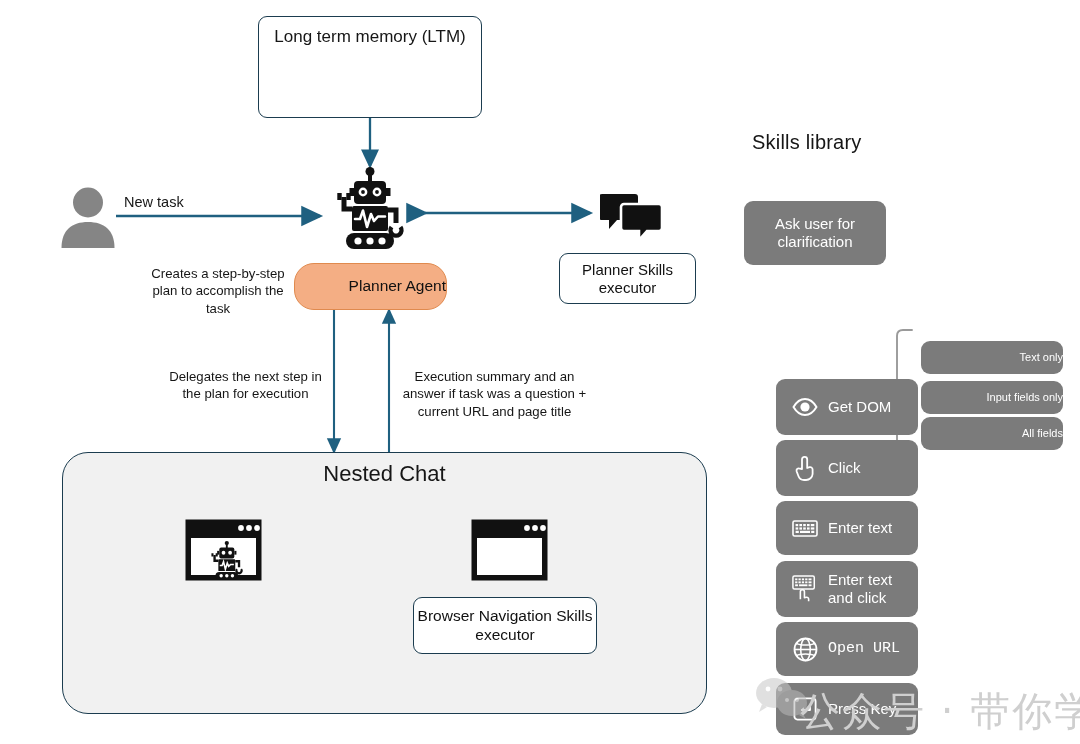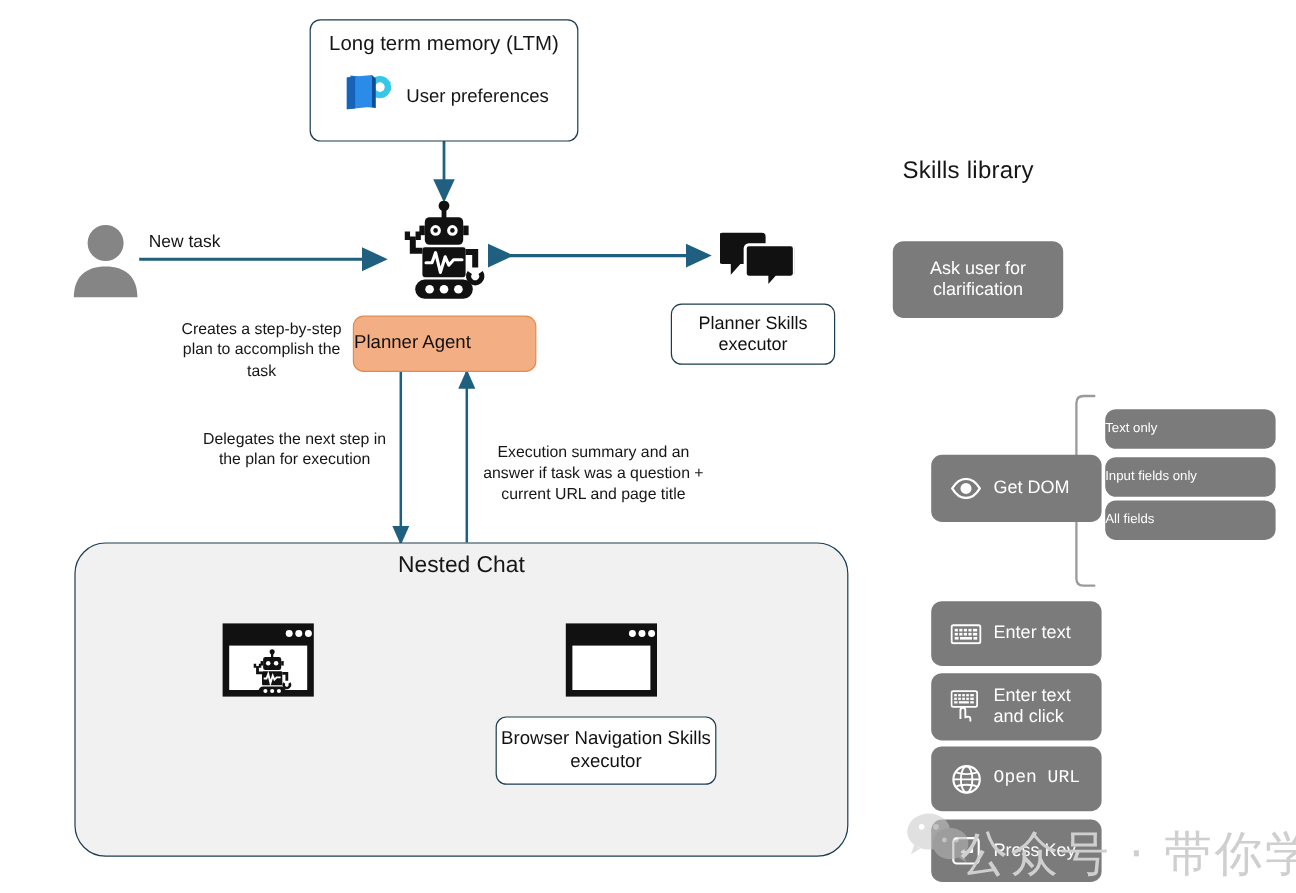--- a/index.html
+++ b/index.html
@@ -10,53 +10,53 @@
     font-family:"Liberation Sans","DejaVu Sans",sans-serif;
     color:#1a1a1a;
     overflow:hidden;
     position:relative;
   }
   #canvas{position:absolute;left:0;top:0;width:1080px;height:744px;}
   .abs{position:absolute;box-sizing:border-box;}
 
   
   .box{
-    display:flex;align-items:center;justify-content:flex-start;
+    display:flex;align-items:center;justify-content:flex-end;
     text-align:center;line-height:1.22;
   }
   .box-outline{
     background:#ffffff;
     border:1.6px solid #1b3c4f;
     border-radius:9px;
     color:#111;
   }
   .box-orange{
     background:#F4AE84;
     border:1.6px solid #E08A4E;
-    border-radius:9px;
+    border-radius:20px;
     color:#111;
   }
   .box-gray{
     background:#7b7b7b;
     border-radius:9px;
     color:#ffffff;
   }
   .panel-nested{
     background:#f1f1f1;
     border:1.7px solid #1b3c4f;
     border-radius:26px;
   }
 
   
   .ttl-ltm{font-size:17px;color:#161616;}
   .ltm-sub{font-size:15.5px;color:#161616;}
   .lbl-note{font-size:13.2px;color:#161616;line-height:1.32;text-align:center;}
   .lbl-newtask{font-size:14.5px;color:#161616;}
   .skills-title{font-size:20px;color:#161616;letter-spacing:.2px;}
-  .nested-title{font-size:19px;color:#161616;}
+  .nested-title{font-size:22px;color:#161616;}
   .skill-label{font-size:15px;line-height:1.2;}
   .sub-skill-label{font-size:11px;}
   .agent-label{font-size:15.5px;}
 
   
   svg.layer{position:absolute;left:0;top:0;width:1080px;height:744px;pointer-events:none;}
 
   
   .skill-row{display:flex;align-items:center;gap:10px;padding-left:16px;justify-content:flex-start;margin-left:32px;}
   .skill-ico{width:26px;height:26px;flex:0 0 26px;display:flex;align-items:center;justify-content:center;}
@@ -105,38 +105,20 @@
     <line x1="290" y1="547" x2="445" y2="547" stroke="#2C6C8C" stroke-width="5.2" marker-end="url(#ahb)" marker-start="url(#ahb)"></line>
 
     <path d="M912,330 L903,330 Q897,330 897,336 L897,400 Q897,406 891,406 Q897,406 897,412 L897,482 Q897,488 903,488 L912,488" fill="none" stroke="#9a9a9a" stroke-width="1.9" stroke-linecap="round" stroke-linejoin="round"></path>
 
     <line x1="886" y1="406" x2="893" y2="406" stroke="#9a9a9a" stroke-width="1.9"></line>
   </svg>
 
   <div class="abs box-outline" style="left:258px;top:16px;width:224px;height:102px;">
     <div style="width:100%;padding:10px 8px 0;box-sizing:border-box;">
       <div class="ttl-ltm" style="text-align:center;">Long term memory (LTM)</div>
-      <div style="display:flex;align-items:center;justify-content:center;gap:10px;margin-top:13px;">
-        <span class="abs-none" style="display:block;">
-          <svg width="46" height="36" viewBox="0 0 46 36">
-
-            <g fill="#35C6E8">
-              <path d="M30.5,8.2 l3.4,0 l0.8,-3.0 l4.0,0 l0.8,3.0 l3.4,0 l-1.7,2.9 l2.0,2.6 l-2.0,3.5 l-2.9,-1.7 l-2.9,1.7 l-0.8,3.4 l-4.0,0 l-0.8,-3.4 l-2.9,-1.7 l-2.0,-3.5 l2.0,-2.6 z"></path>
-              <circle cx="33.6" cy="12.6" r="9.2"></circle>
-            </g>
-            <circle cx="33.6" cy="12.6" r="4.0" fill="#ffffff"></circle>
-
-            <path d="M9,3 L30,5.5 L30,30 L9,27.5 Z" fill="#1E6FC4"></path>
-            <path d="M6,4.5 L27,2.5 L27,29 L6,31 Z" fill="#2B8BE8"></path>
-            <path d="M6,4.5 L13,3.8 L13,30.4 L6,31 Z" fill="#1763B8"></path>
-            <path d="M27,2.5 L30,5.5 L30,30 L27,29 Z" fill="#0F4E96"></path>
-          </svg>
-        </span>
-        <span class="ltm-sub">User preferences</span>
-      </div>
     </div>
   </div>
 
   <div class="abs" style="left:60px;top:186px;">
     <svg width="56" height="62" viewBox="0 0 56 62">
       <circle cx="28" cy="16.5" r="15" fill="#858585"></circle>
       <path d="M1.5,62 C1.5,44 12,36 28,36 C44,36 54.5,44 54.5,62 Z" fill="#858585"></path>
     </svg>
   </div>
   <div class="abs lbl-newtask" style="left:124px;top:194px;">New task</div>
@@ -181,21 +163,21 @@
   <div class="abs" style="left:600px;top:192px;">
     <svg width="62" height="48" viewBox="0 0 62 48" fill="#111111">
       <path d="M2,2 h33 a3,3 0 0 1 3,3 v20 a3,3 0 0 1 -3,3 h-18 l-8,9 v-9 h-7 a3,3 0 0 1 -3,-3 v-20 a3,3 0 0 1 3,-3 z"></path>
       <path d="M24,12 h35 a3,3 0 0 1 3,3 v21 a3,3 0 0 1 -3,3 h-12 l-8,9 v-9 h-15 a3,3 0 0 1 -3,-3 v-21 a3,3 0 0 1 3,-3 z" fill="#111111" stroke="#ffffff" stroke-width="2.6"></path>
     </svg>
   </div>
   <div class="abs box box-outline" style="left:559px;top:253px;width:137px;height:51px;">
     <span class="skill-label" style="color:#111;">Planner Skills executor</span>
   </div>
 
-  <div class="abs lbl-note" style="left:163px;top:357px;width:165px;">Delegates the next step in the plan for execution</div>
+  <div class="abs lbl-note" style="left:163px;top:368px;width:165px;">Delegates the next step in the plan for execution</div>
   <div class="abs lbl-note" style="left:402px;top:368px;width:185px;">Execution summary and an answer if task was a question + current URL and page title</div>
 
   <div class="abs panel-nested" style="left:62px;top:452px;width:645px;height:262px;"></div>
   <div class="abs nested-title" style="left:62px;top:461px;width:645px;text-align:center;">Nested Chat</div>
 
   <div class="abs" style="left:184px;top:518px;">
     <svg width="79" height="64" viewBox="0 0 79 64">
       <rect x="1.5" y="1.5" width="76" height="61" fill="#111111"></rect>
       <circle cx="57" cy="10" r="2.9" fill="#ffffff"></circle>
       <circle cx="65" cy="10" r="2.9" fill="#ffffff"></circle>
@@ -246,20 +228,29 @@
   <div class="abs box-gray skill-row" style="left:744px;top:379px;width:142px;height:56px;">
     <span class="skill-ico">
       <svg width="26" height="18" viewBox="0 0 26 18">
         <path d="M1.5,9 C5,3 9,1 13,1 C17,1 21,3 24.5,9 C21,15 17,17 13,17 C9,17 5,15 1.5,9 Z" fill="none" stroke="#ffffff" stroke-width="1.9"></path>
         <circle cx="13" cy="9" r="4.6" fill="#ffffff"></circle>
       </svg>
     </span>
     <span class="skill-label">Get DOM</span>
   </div>
 
+  <div class="abs box-gray skill-row" style="left:744px;top:440px;width:142px;height:56px;">
+    <span class="skill-ico">
+      <svg width="22" height="26" viewBox="0 0 22 26">
+        <path d="M8,14 L8,4.5 a2.6,2.6 0 0 1 5.2,0 L13.2,13 L15.6,12.2 a2.4,2.4 0 0 1 3,2.3 L18.6,19
+                 a6.5,6.5 0 0 1 -6.5,6 L10,25 a6,6 0 0 1 -5.6,-4 L2.6,16.2 a2.2,2.2 0 0 1 3.3,-2.5 Z" fill="none" stroke="#ffffff" stroke-width="1.8" stroke-linejoin="round"></path>
+      </svg>
+    </span>
+    <span class="skill-label">Click</span>
+  </div>
 
   <div class="abs box-gray skill-row" style="left:744px;top:501px;width:142px;height:54px;">
     <span class="skill-ico">
       <svg width="26" height="17" viewBox="0 0 26 17">
         <rect x="1" y="1" width="24" height="15" rx="1.6" fill="none" stroke="#ffffff" stroke-width="1.6"></rect>
         <g fill="#ffffff">
           <rect x="3.6" y="4" width="2.6" height="2.2"></rect>
             <rect x="7.4" y="4" width="2.6" height="2.2"></rect>
           <rect x="11.2" y="4" width="2.6" height="2.2"></rect>
             <rect x="15" y="4" width="2.6" height="2.2"></rect>

